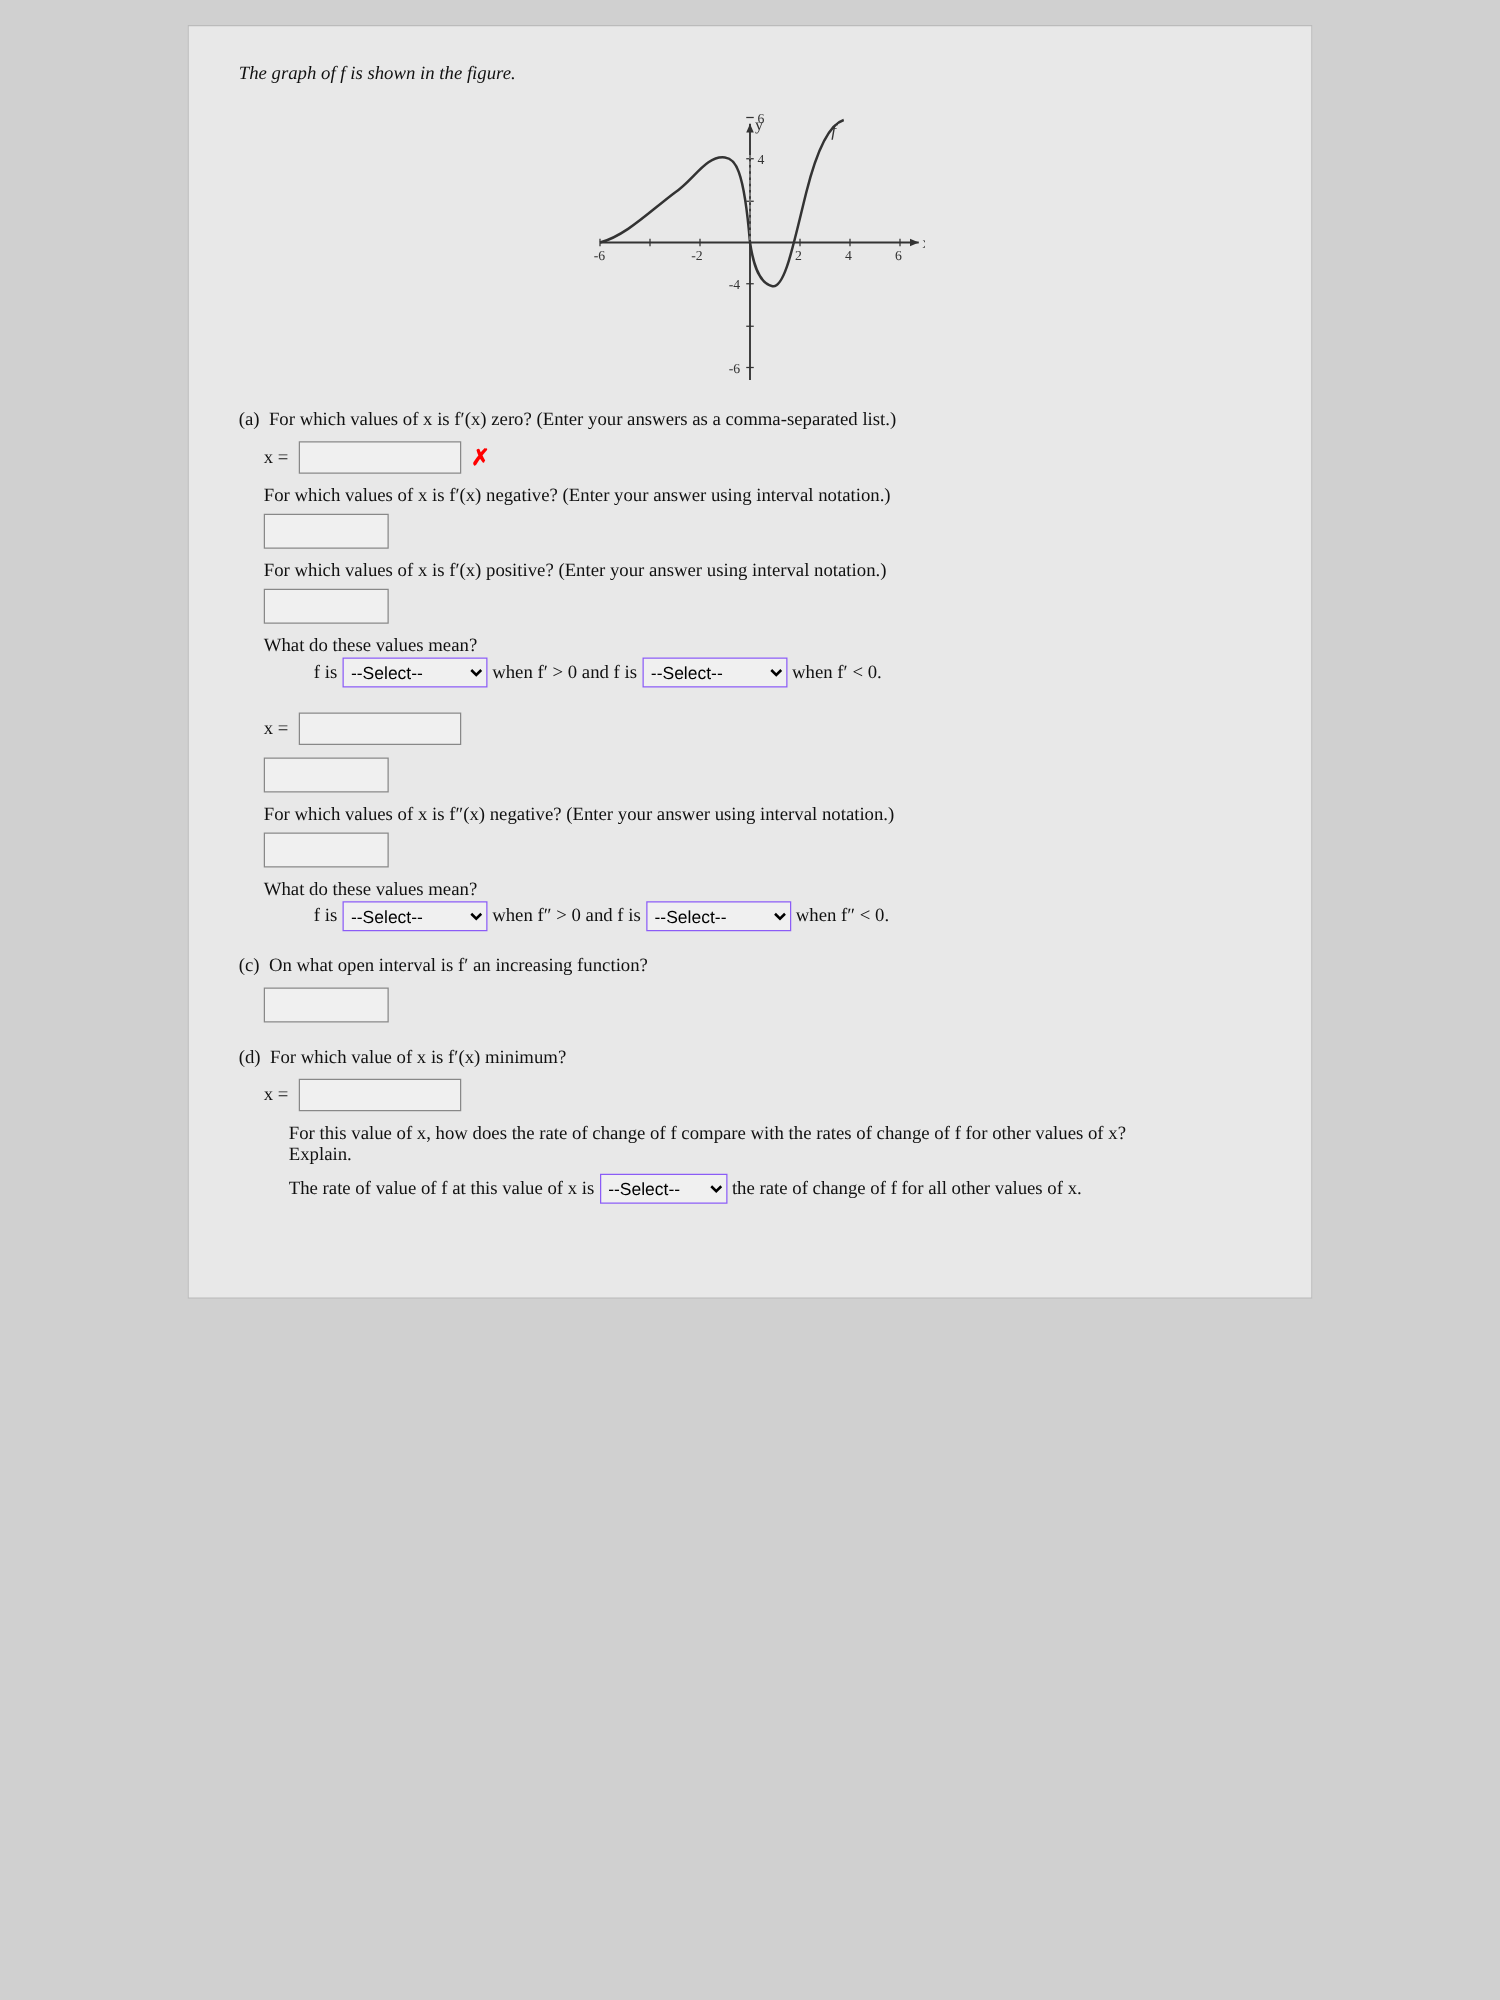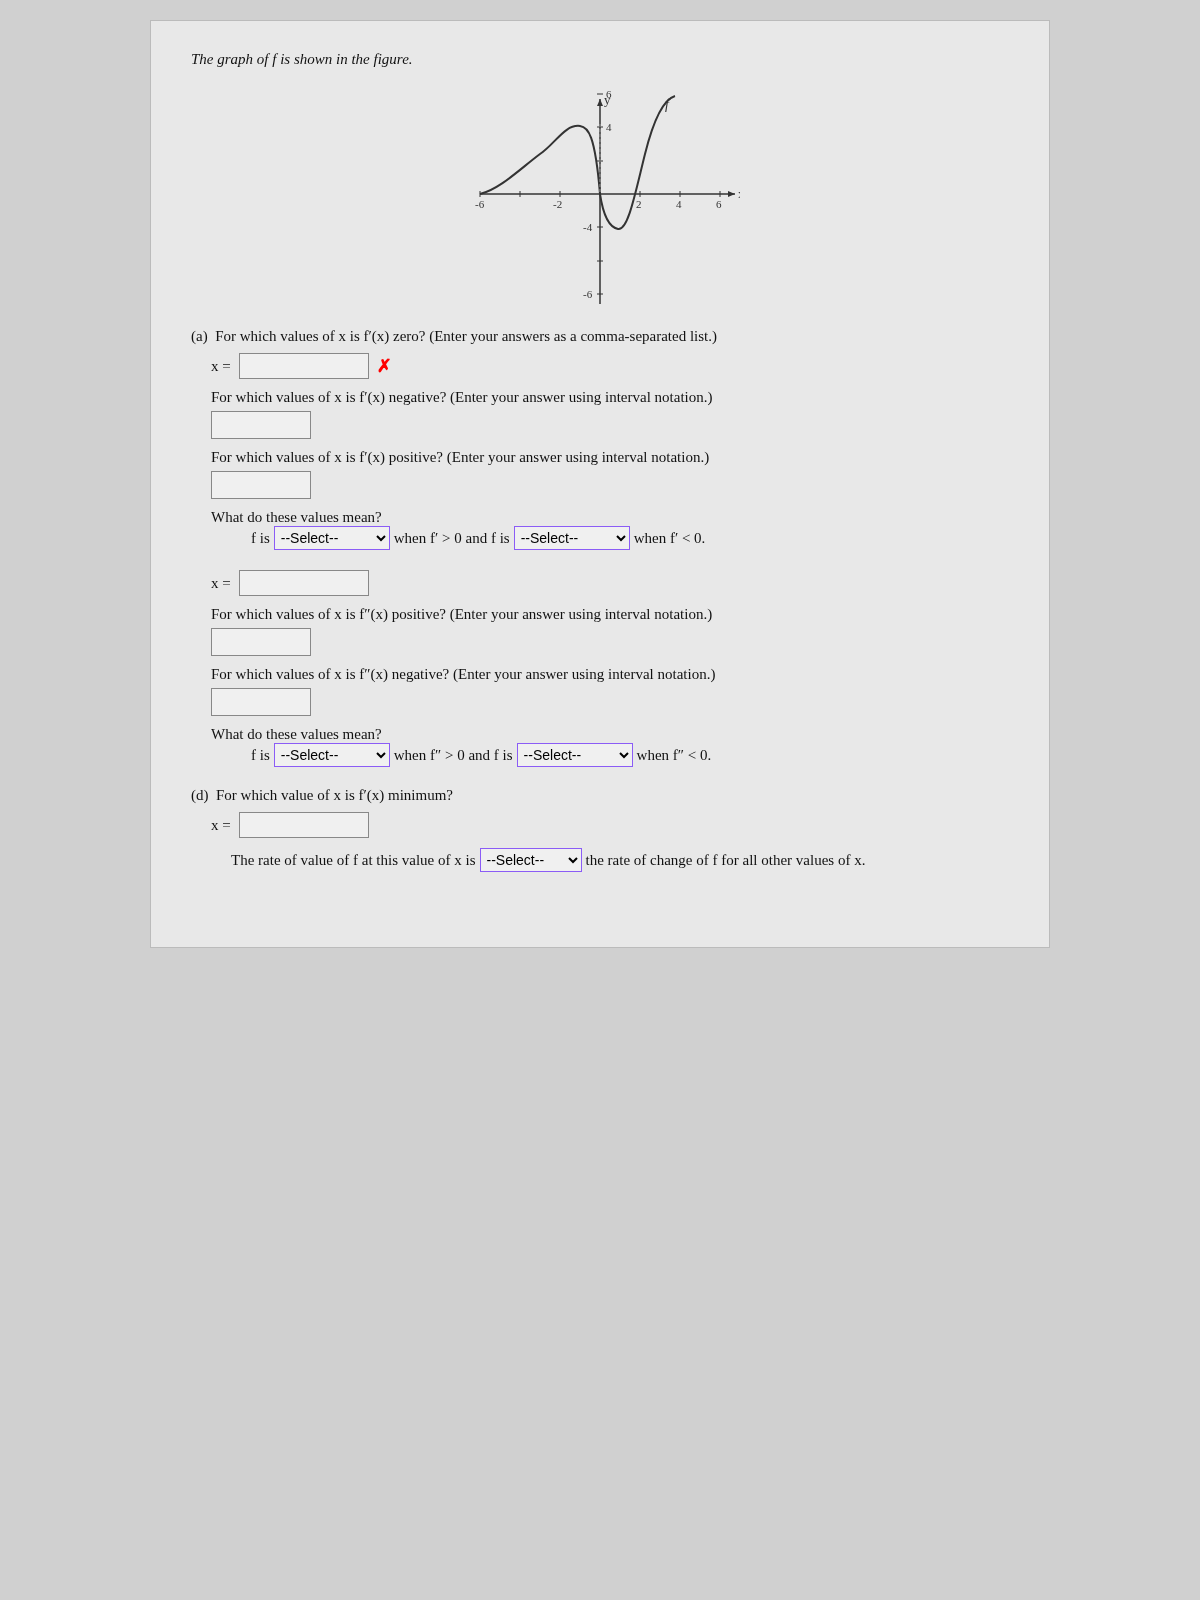--- a/index.html
+++ b/index.html
@@ -198,21 +198,20 @@
   </div>
 
   <div class="section mb20">
 
     <div class="x-equals-row indent1">
       <span class="x-label">x =</span>
       <input type="text" class="text-input" value="" style="">
     </div>
 
     <div class="sub-question indent1 mb10">
-      <div class="sub-question-text">For which values of x is f″(x) positive? (Enter your answer using interval notation.)</div>
       <input type="text" class="text-input" value="" style="width: 100px; height: 28px;">
     </div>
 
     <div class="sub-question indent1 mb10">
       <div class="sub-question-text">For which values of x is f″(x) negative? (Enter your answer using interval notation.)</div>
       <input type="text" class="text-input" value="" style="width: 100px; height: 28px;">
     </div>
 
     <div class="what-mean-row indent1 mb6">
       <div>What do these values mean?</div>
@@ -231,32 +230,45 @@
           <option>increasing</option>
           <option>decreasing</option>
           <option>concave up</option>
           <option>concave down</option>
         </select>
         <span>when f″ &lt; 0.</span>
       </div>
     </div>
   </div>
 
+  <div class="section mb20">
+    <div class="part-header">
+      <span class="part">(c)</span>
+      &nbsp;<span>On what open interval is f′ an increasing function?</span>
+    </div>
+    <div class="indent1">
+      <input type="text" class="text-input" value="" style="width: 100px; height: 28px;">
+    </div>
+  </div>
 
   <div class="section mb20">
     <div class="part-header">
       <span class="part">(d)</span>
       &nbsp;<span>For which value of x is f′(x) minimum?</span>
     </div>
 
     <div class="x-equals-row indent1 mb10">
       <span class="x-label">x =</span>
       <input type="text" class="text-input" value="" style="">
     </div>
 
+    <div class="indent2 mb6">
+      <div>For this value of x, how does the rate of change of f compare with the rates of change of f for other values of x?</div>
+      <div>Explain.</div>
+    </div>
 
     <div class="select-row indent2 mb6">
       <span>The rate of value of f at this value of x is</span>
       <select class="dropdown">
         <option>--Select--</option>
         <option>less than</option>
         <option>greater than</option>
         <option>equal to</option>
       </select>
       <span>the rate of change of f for all other values of x.</span>

